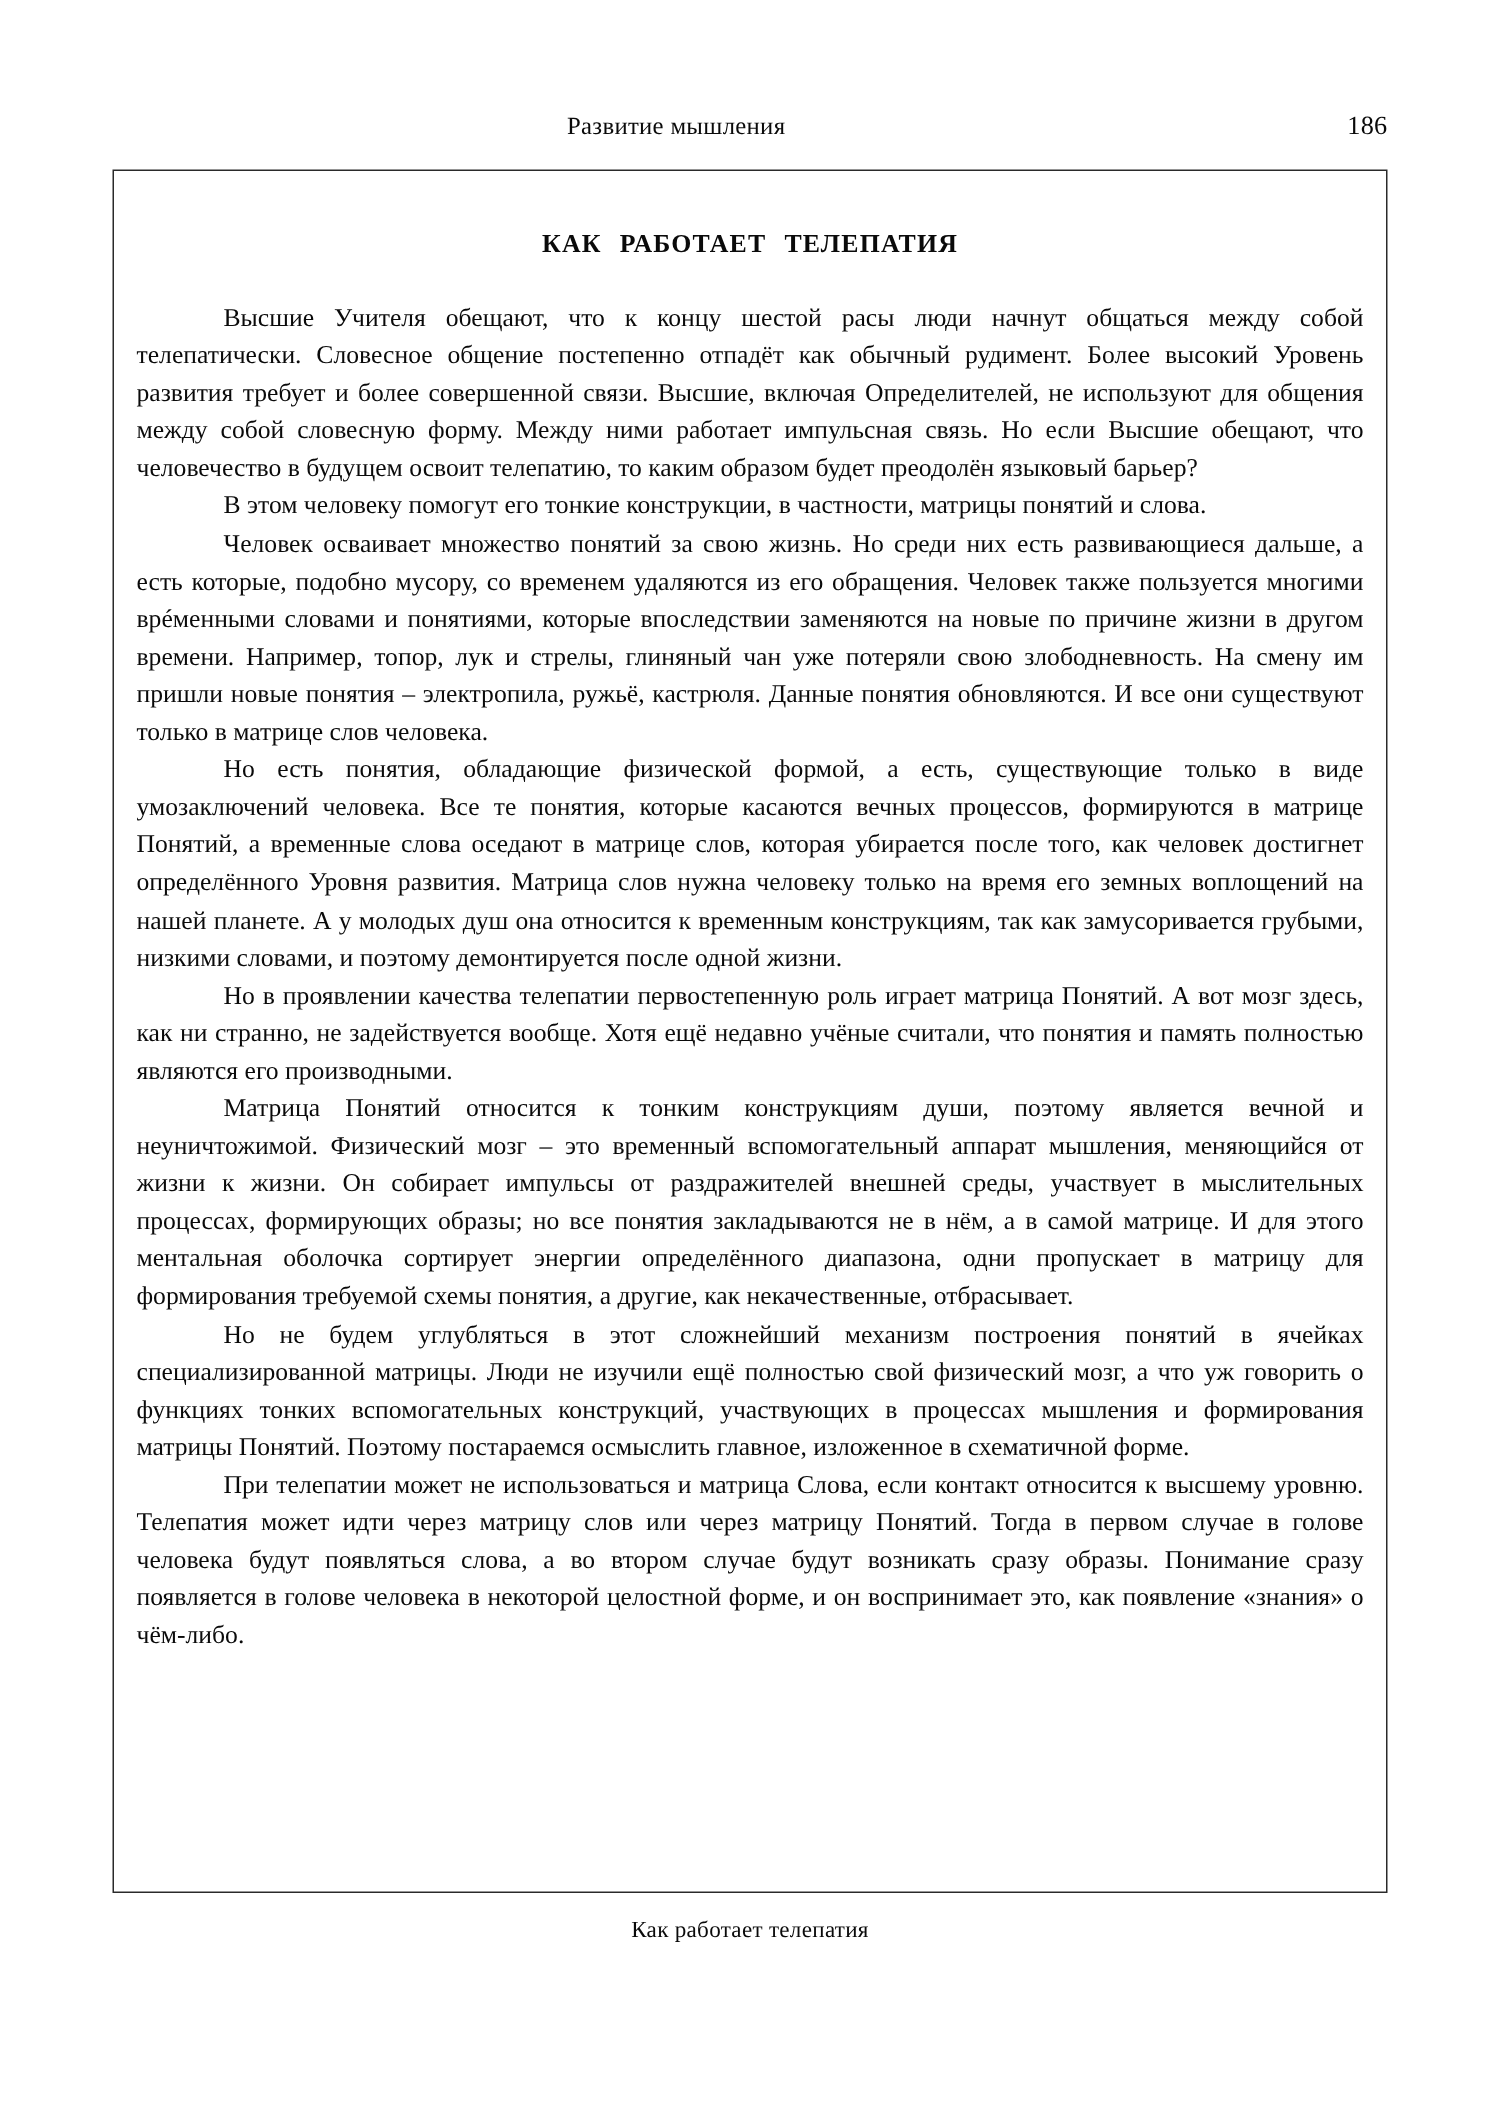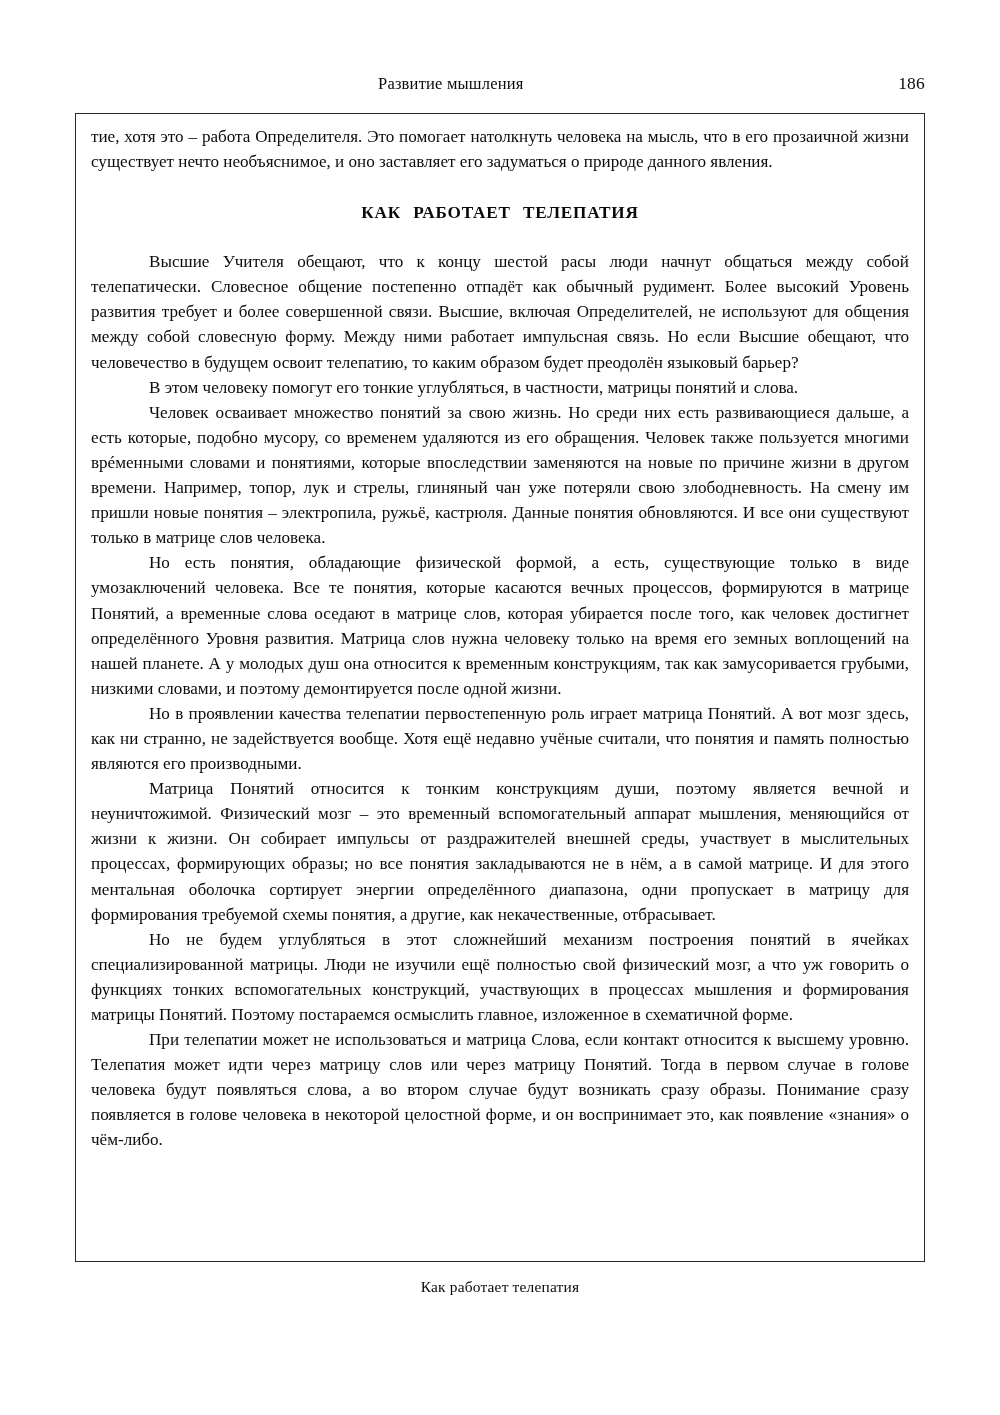--- a/index.html
+++ b/index.html
@@ -109,30 +109,29 @@
 <div class="page">
 
   <div class="running-head">
     <span class="running-head-title">Развитие мышления</span>
     <span class="running-head-pageno">186</span>
   </div>
 
   <div class="text-frame">
     <div class="text-body">
 
-      <p class="para no-indent">тие, хотя это – работа Определителя. Это помогает натолкнуть человека на мысль, что в его про­заичной жизни существует нечто необъяснимое, и оно заставляет его задуматься о природе дан­ного явления.</p>
 
       <div class="gap-before-heading"></div>
 
       <h2 class="section-heading">КАК РАБОТАЕТ ТЕЛЕПАТИЯ</h2>
 
       <div class="gap-after-heading"></div>
 
       <p class="para">Высшие Учителя обещают, что к концу шестой расы люди начнут общаться между собой телепатически. Словесное общение постепенно отпадёт как обычный рудимент. Более высокий Уровень развития требует и более совершенной связи. Высшие, включая Определителей, не ис­пользуют для общения между собой словесную форму. Между ними работает импульсная связь. Но если Высшие обещают, что человечество в будущем освоит телепатию, то каким образом бу­дет преодолён языковый барьер?</p>
-      <p class="para">В этом человеку помогут его тонкие углубляться, в частности, матрицы понятий и слова.</p>
+      <p class="para">В этом человеку помогут его тонкие конструкции, в частности, матрицы понятий и слова.</p>
       <p class="para">Человек осваивает множество понятий за свою жизнь. Но среди них есть развивающиеся дальше, а есть которые, подобно мусору, со временем удаляются из его обращения. Человек так­же пользуется многими врéменными словами и понятиями, которые впоследствии заменяются на новые по причине жизни в другом времени. Например, топор, лук и стрелы, глиняный чан уже потеряли свою злободневность. На смену им пришли новые понятия – электропила, ружьё, ка­стрюля. Данные понятия обновляются. И все они существуют только в матрице слов человека.</p>
       <p class="para">Но есть понятия, обладающие физической формой, а есть, существующие только в виде умозаключений человека. Все те понятия, которые касаются вечных процессов, формируются в матрице Понятий, а временные слова оседают в матрице слов, которая убирается после того, как человек достигнет определённого Уровня развития. Матрица слов нужна человеку только на вре­мя его земных воплощений на нашей планете. А у молодых душ она относится к временным кон­струкциям, так как замусоривается грубыми, низкими словами, и поэтому демонтируется после одной жизни.</p>
       <p class="para">Но в проявлении качества телепатии первостепенную роль играет матрица Понятий. А вот мозг здесь, как ни странно, не задействуется вообще. Хотя ещё недавно учёные считали, что понятия и память полностью являются его производными.</p>
       <p class="para">Матрица Понятий относится к тонким конструкциям души, поэтому является вечной и неуничтожимой. Физический мозг – это временный вспомогательный аппарат мышления, меня­ющийся от жизни к жизни. Он собирает импульсы от раздражителей внешней среды, участвует в мыслительных процессах, формирующих образы; но все понятия закладываются не в нём, а в са­мой матрице. И для этого ментальная оболочка сортирует энергии определённого диапазона, од­ни пропускает в матрицу для формирования требуемой схемы понятия, а другие, как некаче­ственные, отбрасывает.</p>
       <p class="para">Но не будем углубляться в этот сложнейший механизм построения понятий в ячейках специализированной матрицы. Люди не изучили ещё полностью свой физический мозг, а что уж говорить о функциях тонких вспомогательных конструкций, участвующих в процессах мышле­ния и формирования матрицы Понятий. Поэтому постараемся осмыслить главное, изложенное в схематичной форме.</p>
       <p class="para">При телепатии может не использоваться и матрица Слова, если контакт относится к выс­шему уровню. Телепатия может идти через матрицу слов или через матрицу Понятий. Тогда в первом случае в голове человека будут появляться слова, а во втором случае будут возникать сра­зу образы. Понимание сразу появляется в голове человека в некоторой целостной форме, и он воспринимает это, как появление «знания» о чём-либо.</p>
 
     </div>
   </div>
 

